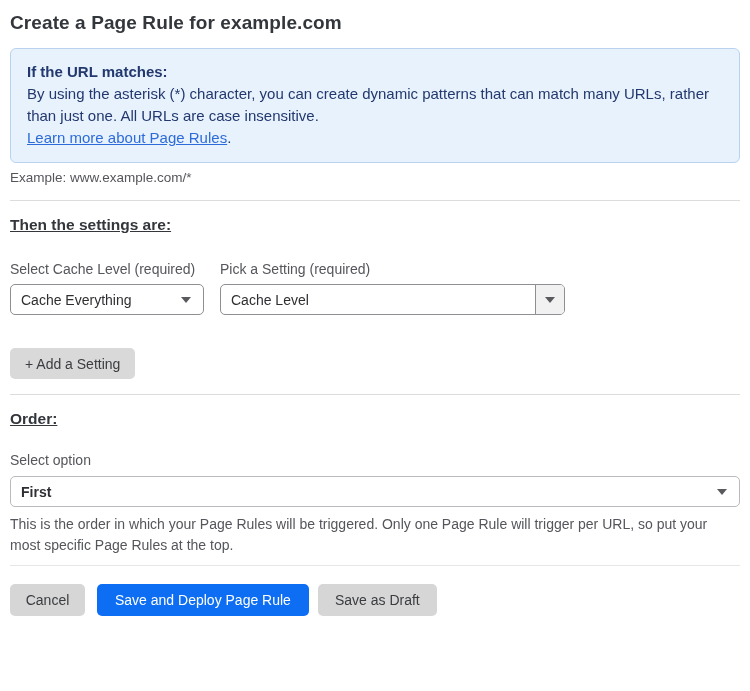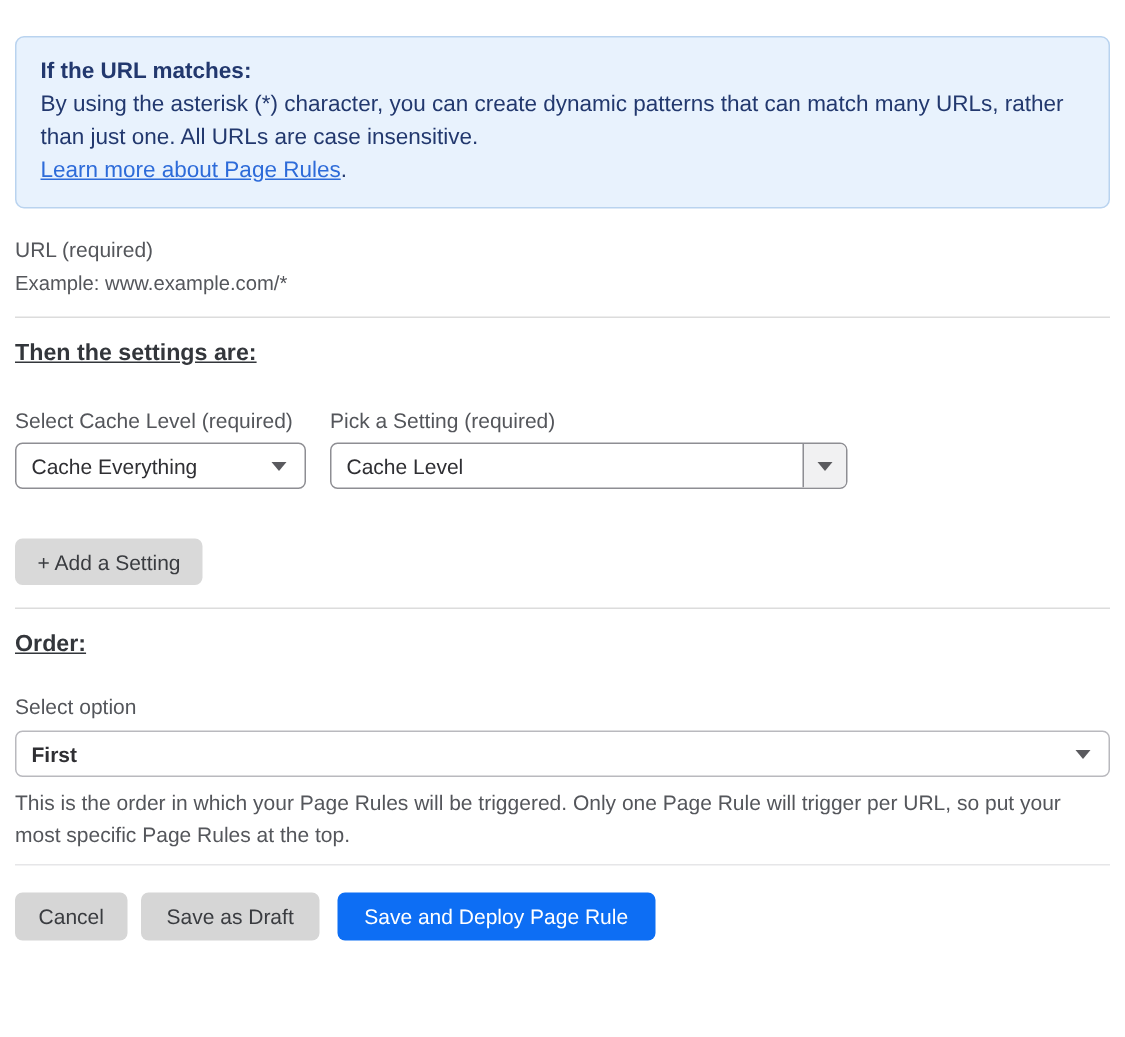--- a/index.html
+++ b/index.html
@@ -83,28 +83,28 @@
   .actions .btn{height:32px;}
   .cancel-btn{width:75px;}
   .save-draft-btn{margin-left:9px;padding:0 17px;}
   .save-deploy-btn{margin-left:12px;padding:0 18px;background:var(--accent-blue);color:#ffffff;}
 </style>
 </head>
 <body>
 
 <div class="page">
 
+  <h1 class="page-title">Create a Page Rule for example.com</h1>
 
   <div class="info-box">
     <div class="info-heading">If the URL matches:</div>
     <div class="info-body">By using the asterisk (*) character, you can create dynamic patterns that can match many URLs, rather than just one. All URLs are case insensitive.</div>
     <div><a class="info-link">Learn more about Page Rules</a><span class="info-link-suffix">.</span></div>
   </div>
 
-  <div class="field-label">URL (required)</div>
   <div class="helper-text">Example: www.example.com/*</div>
 
   <hr class="divider">
 
   <div class="section-heading">Then the settings are:</div>
 
   <div class="settings-row">
     <div class="settings-col">
       <div class="field-label">Select Cache Level (required)</div>
       <div class="select select-w2">
@@ -133,17 +133,17 @@
   <div class="select select-full" style="margin-top:8px;">
     <span class="select-value">First</span>
     <span class="caret caret-inline"></span>
   </div>
   <div class="order-helper">This is the order in which your Page Rules will be triggered. Only one Page Rule will trigger per URL, so put your most specific Page Rules at the top.</div>
 
   <hr class="divider light" style="margin-top:9px;">
 
   <div class="actions">
     <button class="btn btn-gray cancel-btn">Cancel</button>
+    <button class="btn save-deploy-btn">Save and Deploy Page Rule</button>
     <button class="btn btn-gray save-draft-btn">Save as Draft</button>
-    <button class="btn save-deploy-btn">Save and Deploy Page Rule</button>
   </div>
 
 </div>
 
 </body></html>

